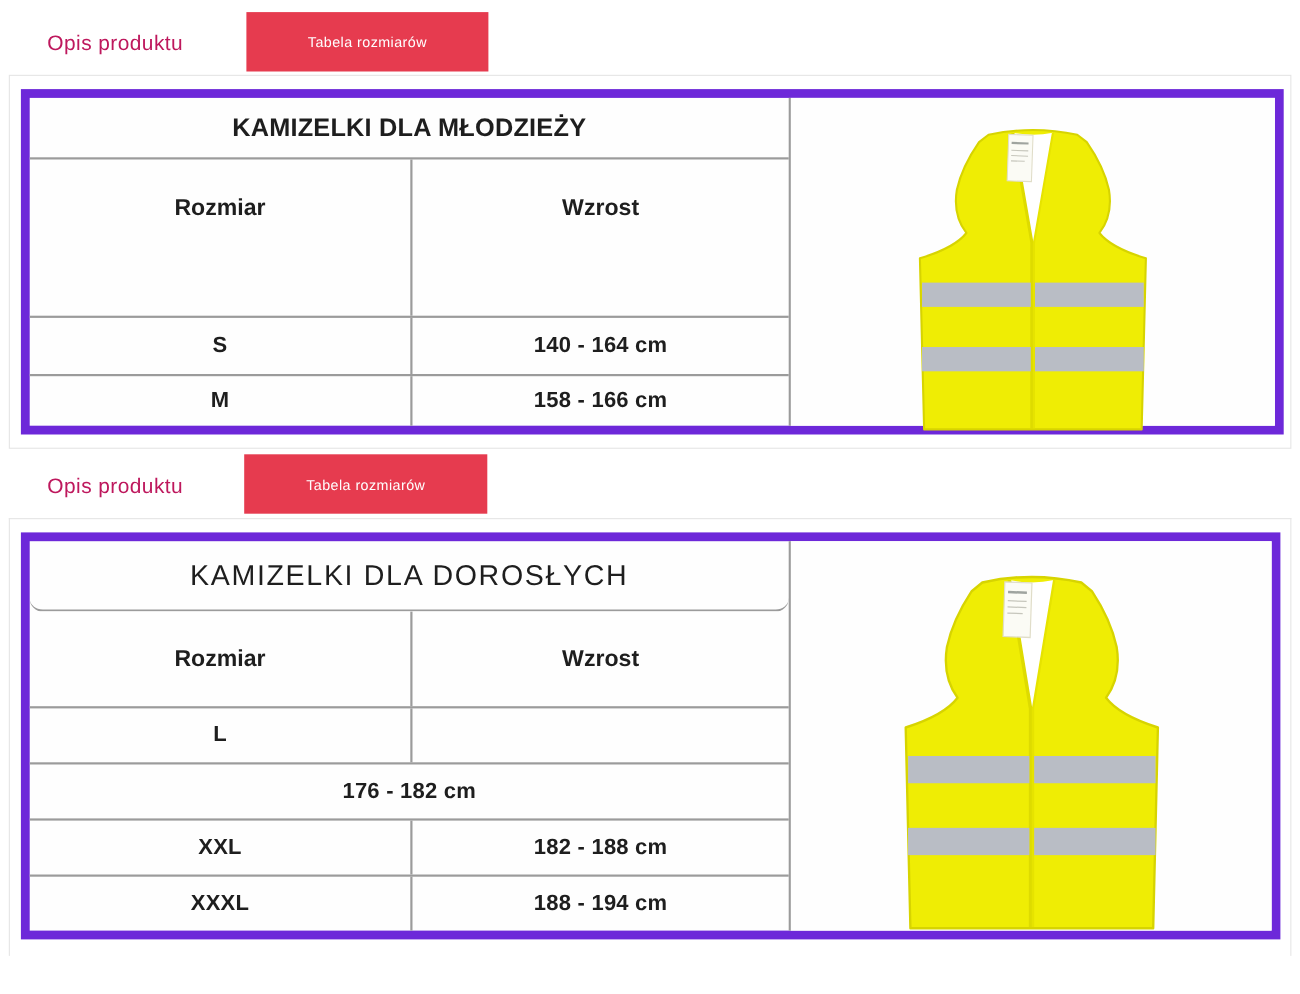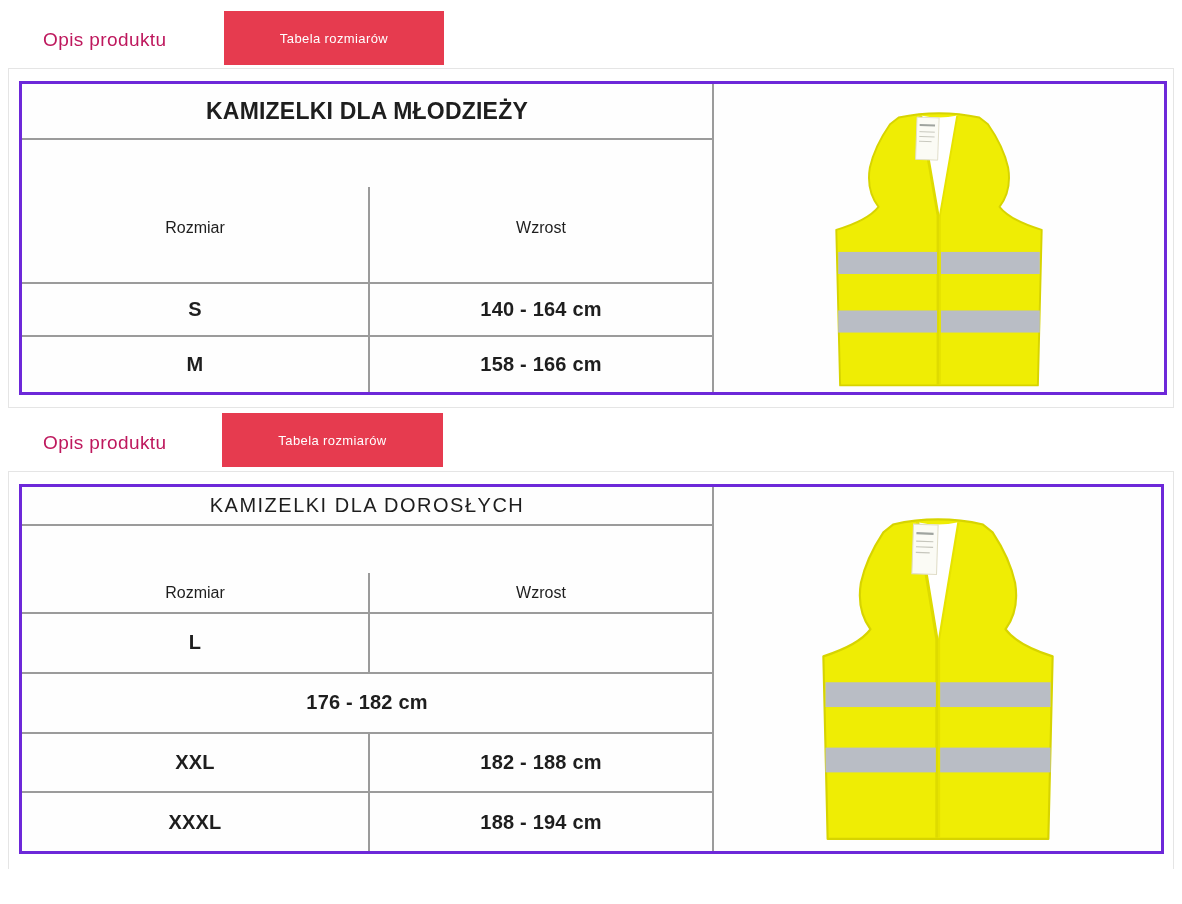--- a/index.html
+++ b/index.html
@@ -24,42 +24,42 @@
   #tab2-active   { left:222px; top:413px; width:221px; height:54px; }
 
   
   .panel { position:absolute; background:#ffffff; border:1px solid #e5e5e5; }
   #panel1 { left:8px; top:68px;  width:1166px; height:340px; }
   #panel2 { left:8px; top:471px; width:1166px; height:398px; border-bottom:none; }
 
   
   .sizebox {
     position:absolute; display:flex;
-    border:3px solid #6d28d9; background:#fefefe; color:#1e1e1e;
+    border:8px solid #6d28d9; background:#fefefe; color:#1e1e1e;
   }
   #sizebox1 { left:10px; top:12px; width:1148px; height:314px; }
   #sizebox2 { left:10px; top:12px; width:1145px; height:370px; }
 
   .t-left { display:flex; flex-direction:column; border-right:2px solid #9b9b9b; }
   #sizebox1 .t-left { width:692px; }
   #sizebox2 .t-left { width:692px; }
 
   .t-title {
     display:flex; align-items:center; justify-content:center;
     border-bottom:2px solid #9b9b9b; font-weight:700; font-size:23px;
     letter-spacing:.2px;
   }
   #sizebox1 .t-title { height:56px; }
-  #sizebox2 .t-title { height:39px; font-weight:400; font-size:20px; letter-spacing:1.5px; }
+  #sizebox2 .t-title { height:64px; font-weight:400; font-size:26px; letter-spacing:1.5px;border-radius:12px; }
 
   .t-head { display:flex; border-bottom:2px solid #9b9b9b; }
   #sizebox1 .t-head { height:144px; }
   #sizebox2 .t-head { height:88px; }
   .t-head .c {
-    display:flex; justify-content:center; font-weight:400; font-size:16px;margin-top:47px;
+    display:flex; justify-content:center; font-weight:700; font-size:21px;
   }
   #sizebox1 .t-head .c { align-items:flex-start; padding-top:32px; }
   #sizebox2 .t-head .c { align-items:center; }
 
   .t-row { display:flex; border-bottom:2px solid #9b9b9b; flex:1; }
   .t-row:last-child { border-bottom:none; }
   #sizebox1 .t-row-fixed { flex:none; height:53px; }
   .t-row .c {
     display:flex; align-items:center; justify-content:center;
     font-weight:700; font-size:20px; letter-spacing:.2px;

